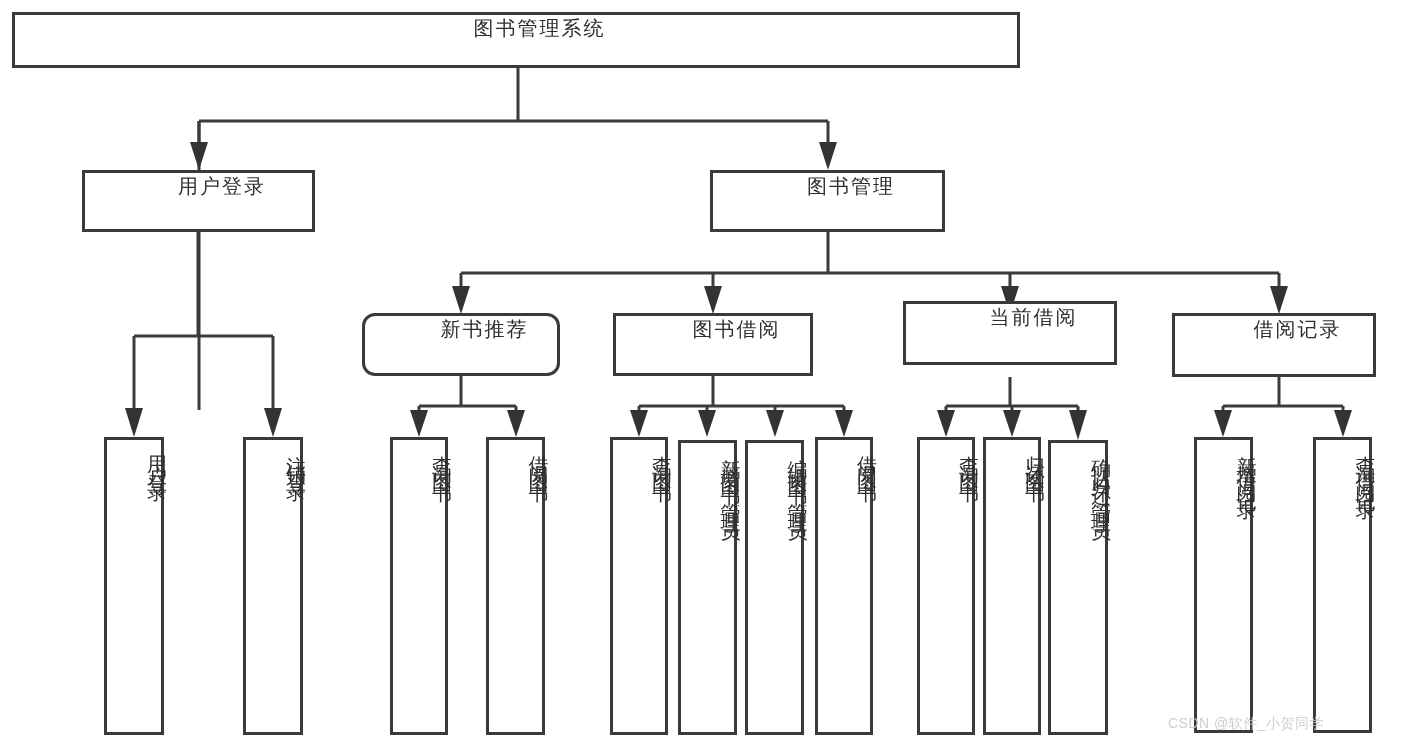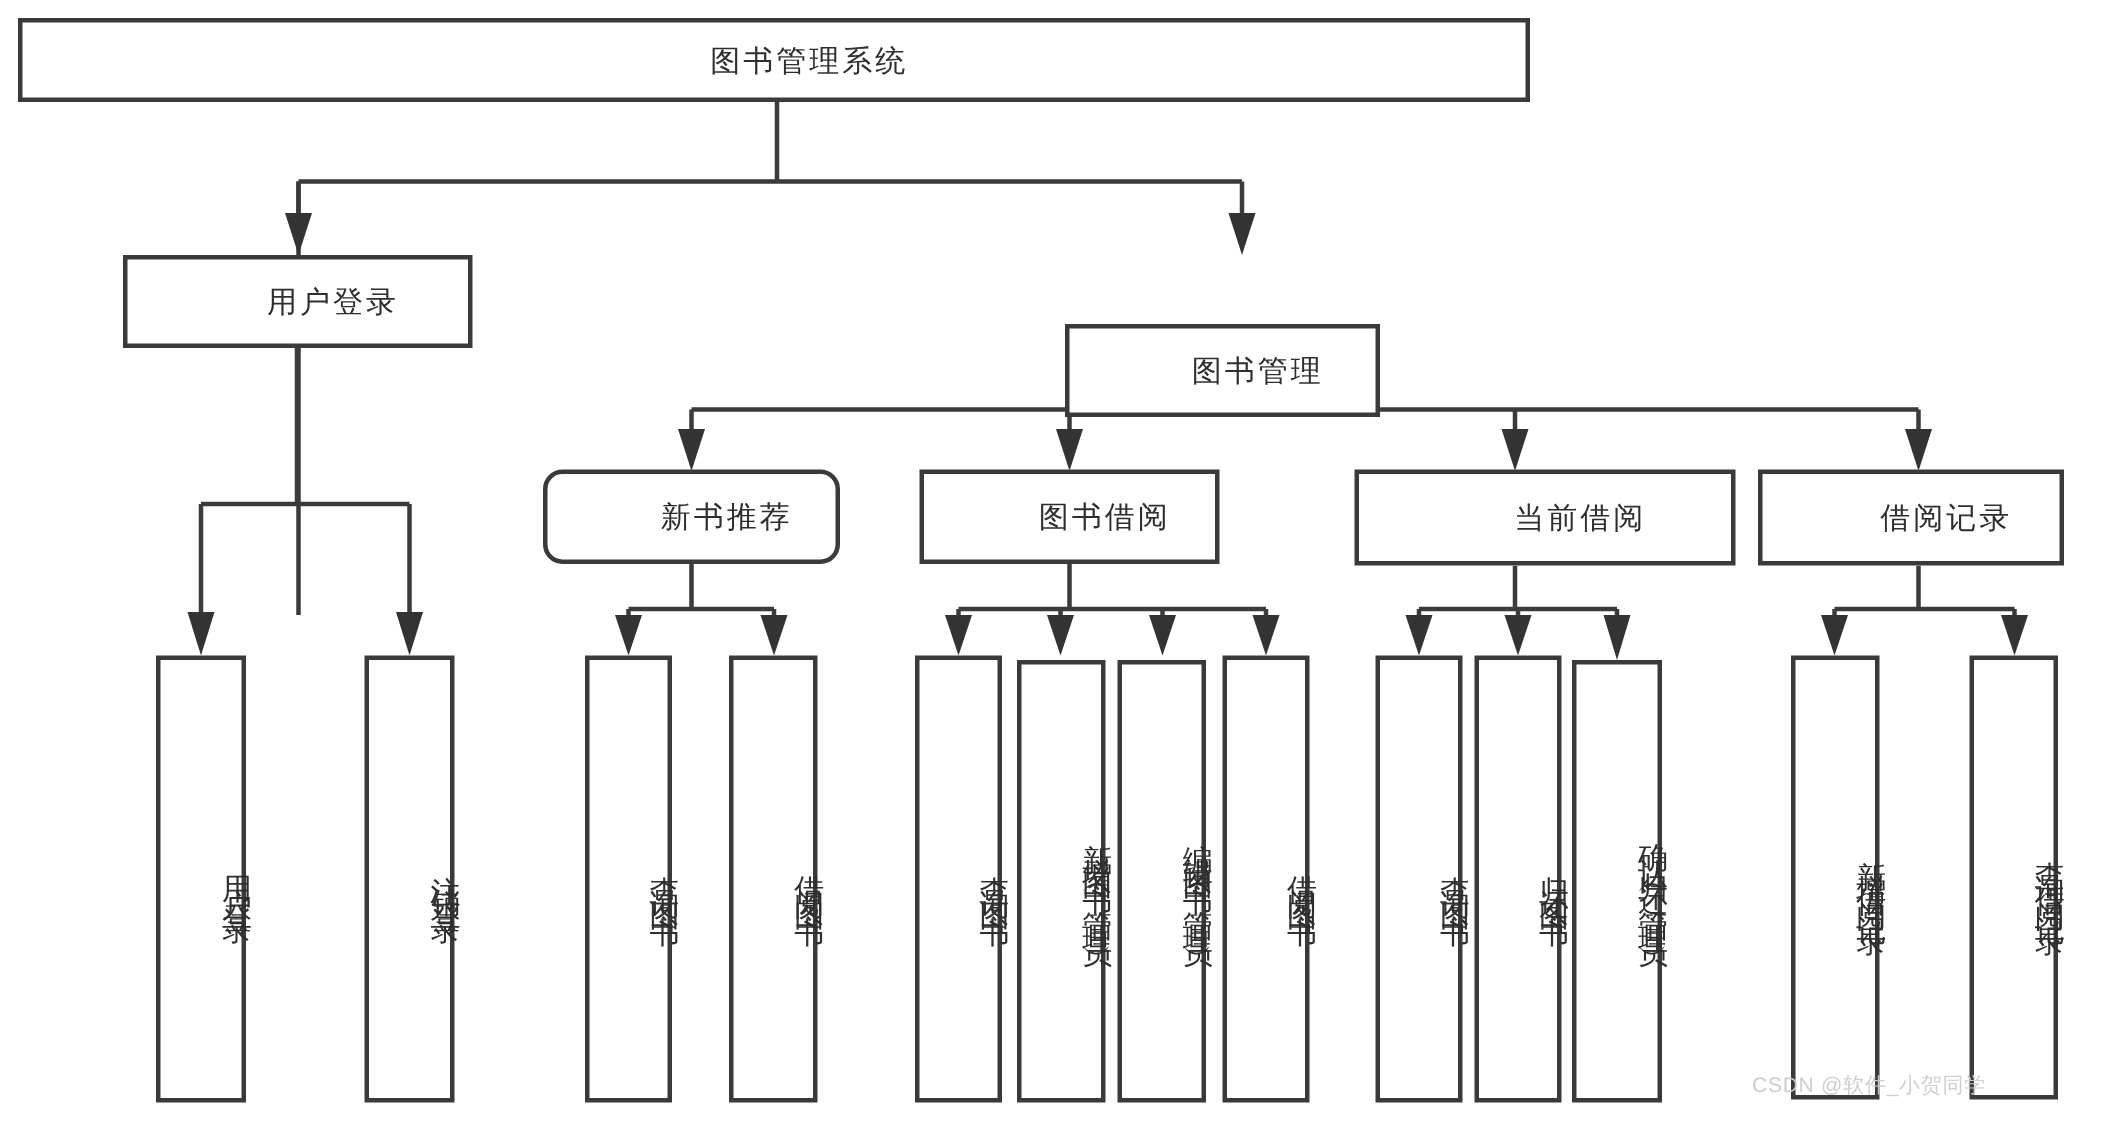--- a/index.html
+++ b/index.html
@@ -9,21 +9,21 @@
     background:#ffffff;
     font-family:"Liberation Sans","DejaVu Sans",sans-serif;
     overflow:hidden;
   }
   #connector-layer{position:absolute;left:0;top:0;z-index:1;}
   .node{
     position:absolute;
     box-sizing:border-box;
     border:3px solid #3a3a3a;
     background:#ffffff;
-    display:flex;align-items:center;justify-content:center;
+    display:flex;align-items:flex-start;justify-content:center;
     color:#2e2e2e;
     z-index:2;
     padding-left:47px;
   }
   .hnode{font-size:20px;letter-spacing:2px;}
   .leaf span{
     writing-mode:vertical-rl;
     text-orientation:upright;
     font-size:20px;
     letter-spacing:9px;
@@ -120,31 +120,31 @@
     </g>
   </svg>
 
   <div class="node hnode" style="left:12px;top:12px;width:1008px;height:56px;">
     <span>图书管理系统</span>
   </div>
 
   <div class="node hnode" style="left:82px;top:170px;width:233px;height:62px;">
     <span>用户登录</span>
   </div>
-  <div class="node hnode" style="left:710px;top:170px;width:210px;height:62px;margin-top:46px;">
+  <div class="node hnode" style="left:710px;top:170px;width:235px;height:62px;">
     <span>图书管理</span>
   </div>
 
   <div class="node hnode" style="left:362px;top:313px;width:198px;height:63px;border-radius:13px;">
     <span>新书推荐</span>
   </div>
   <div class="node hnode" style="left:613px;top:313px;width:200px;height:63px;">
     <span>图书借阅</span>
   </div>
-  <div class="node hnode" style="left:903px;top:313px;width:254px;height:64px;">
+  <div class="node hnode" style="left:903px;top:301px;width:214px;height:64px;">
     <span>当前借阅</span>
   </div>
   <div class="node hnode" style="left:1172px;top:313px;width:204px;height:64px;">
     <span>借阅记录</span>
   </div>
 
   <div class="node leaf" style="left:104px;top:437px;width:60px;height:298px;">
     <span>用户登录</span>
   </div>
   <div class="node leaf" style="left:243px;top:437px;width:60px;height:298px;">

